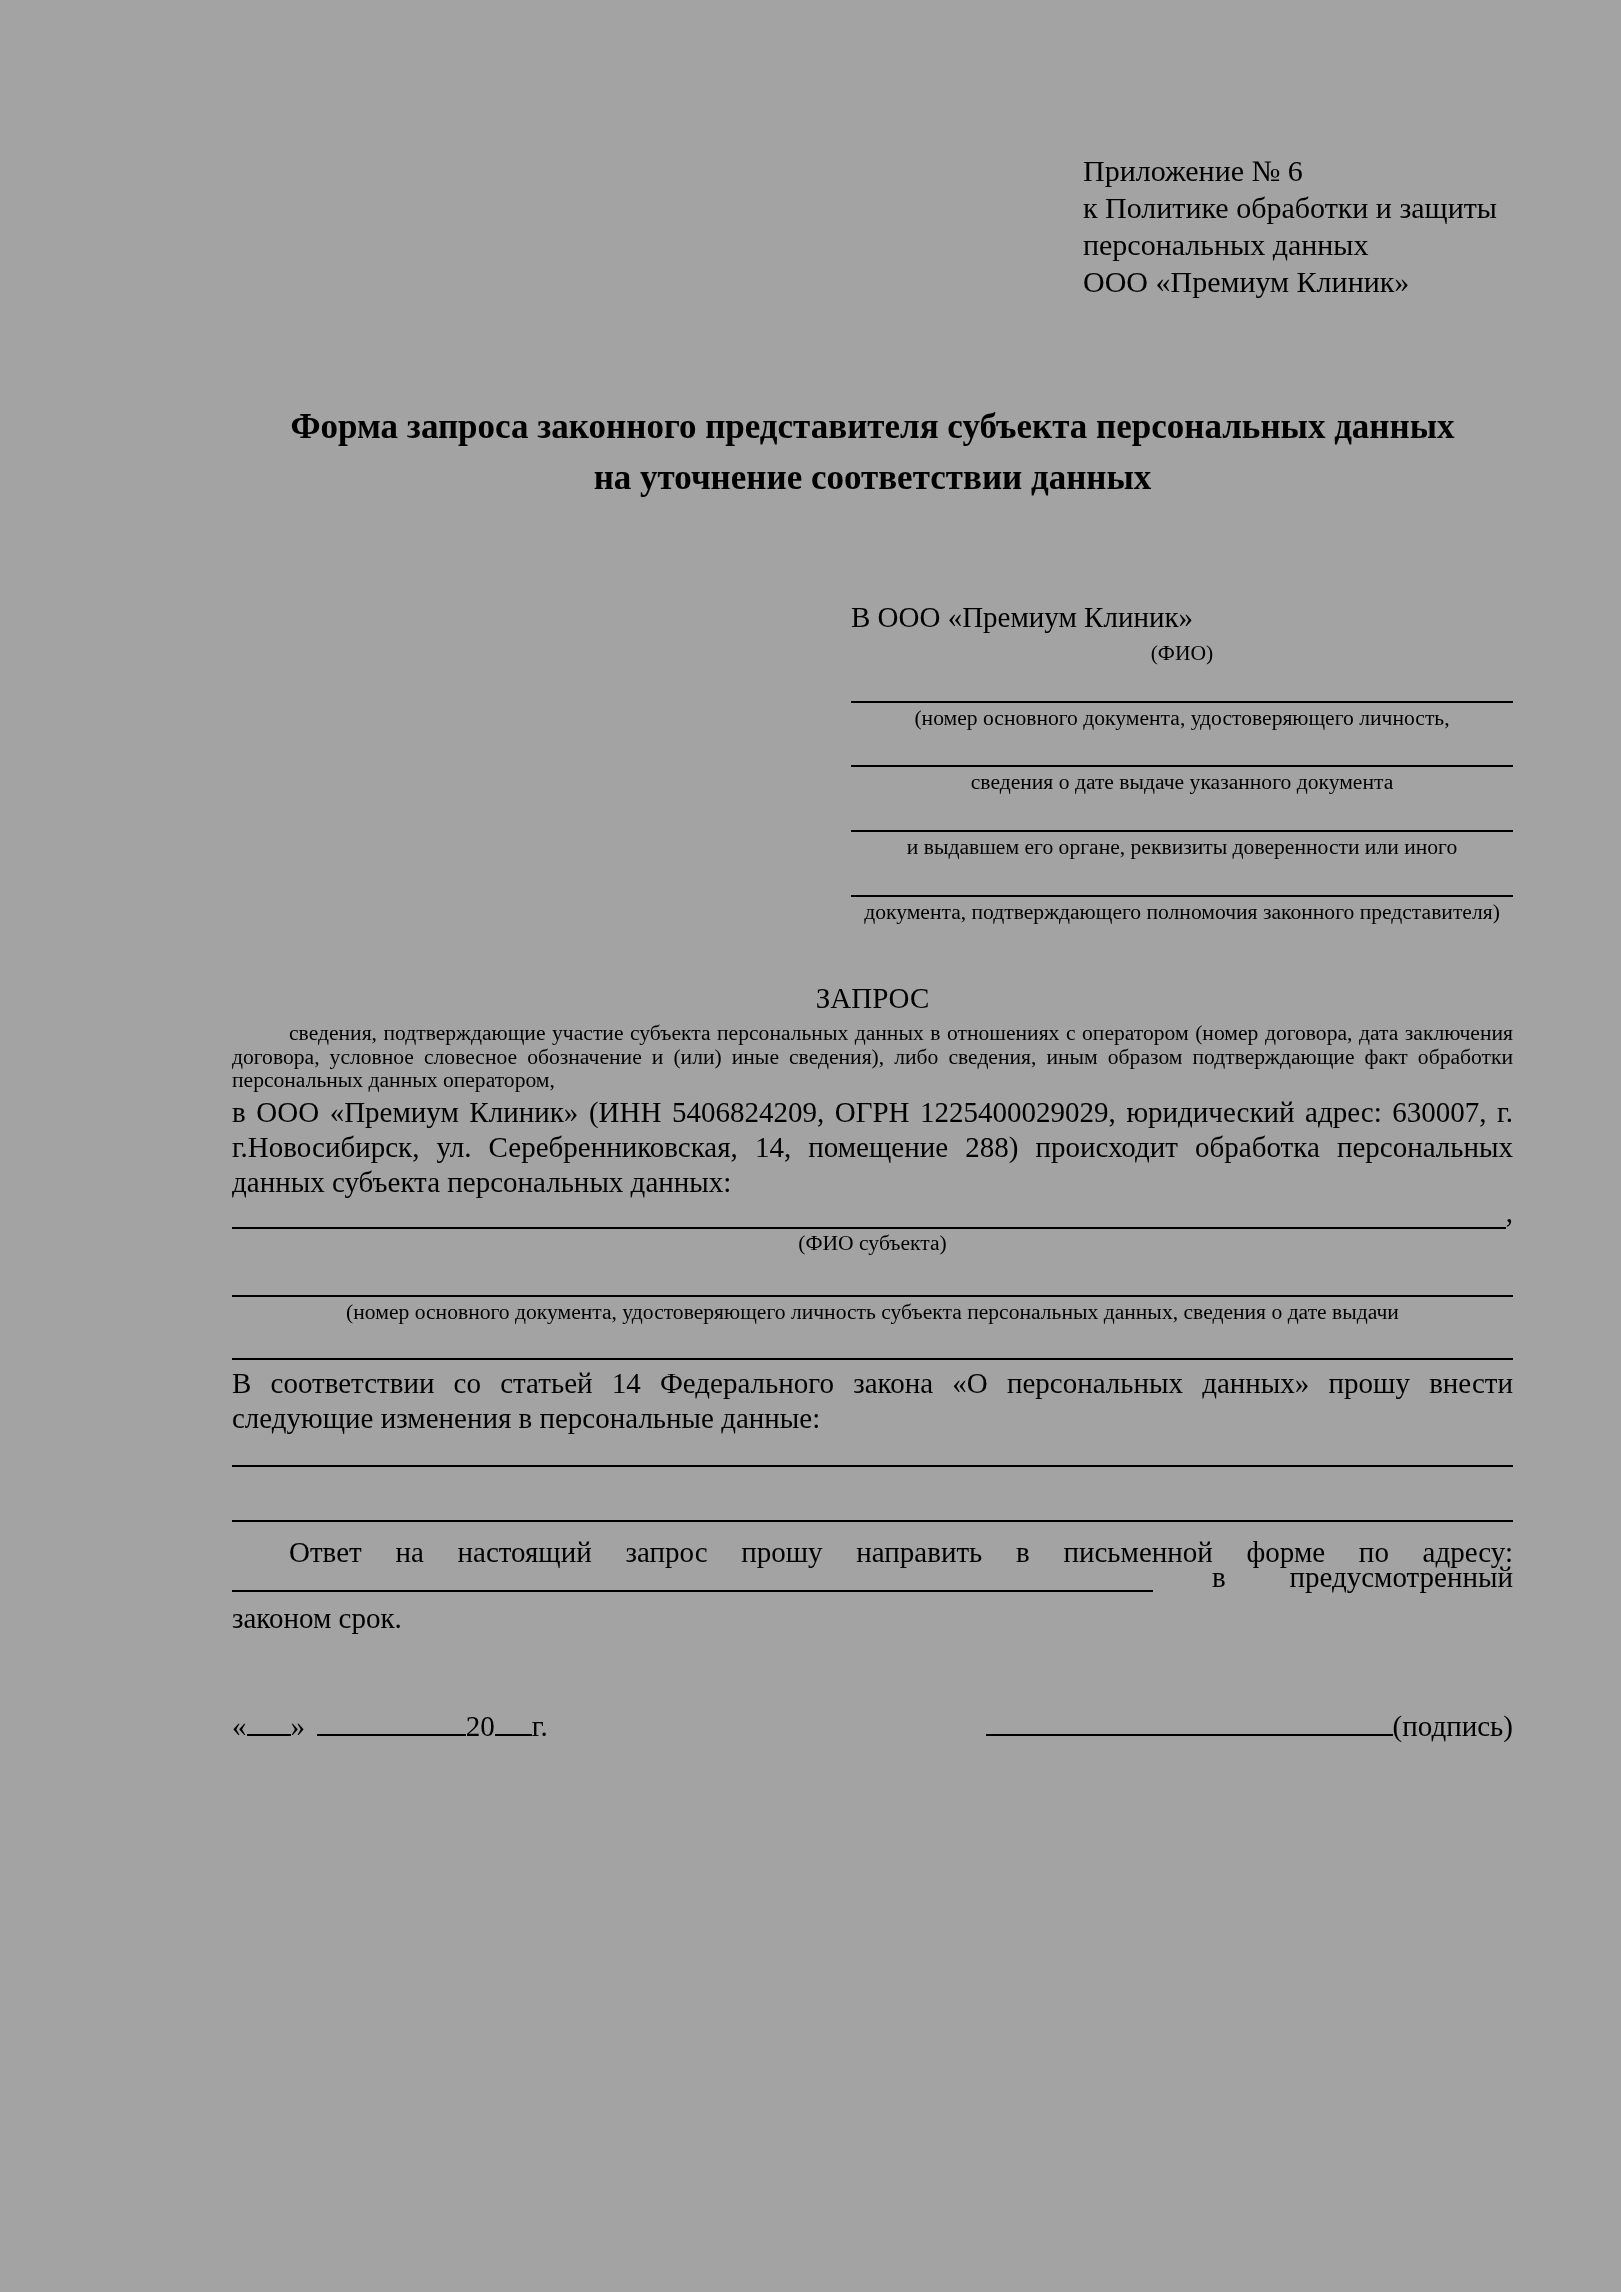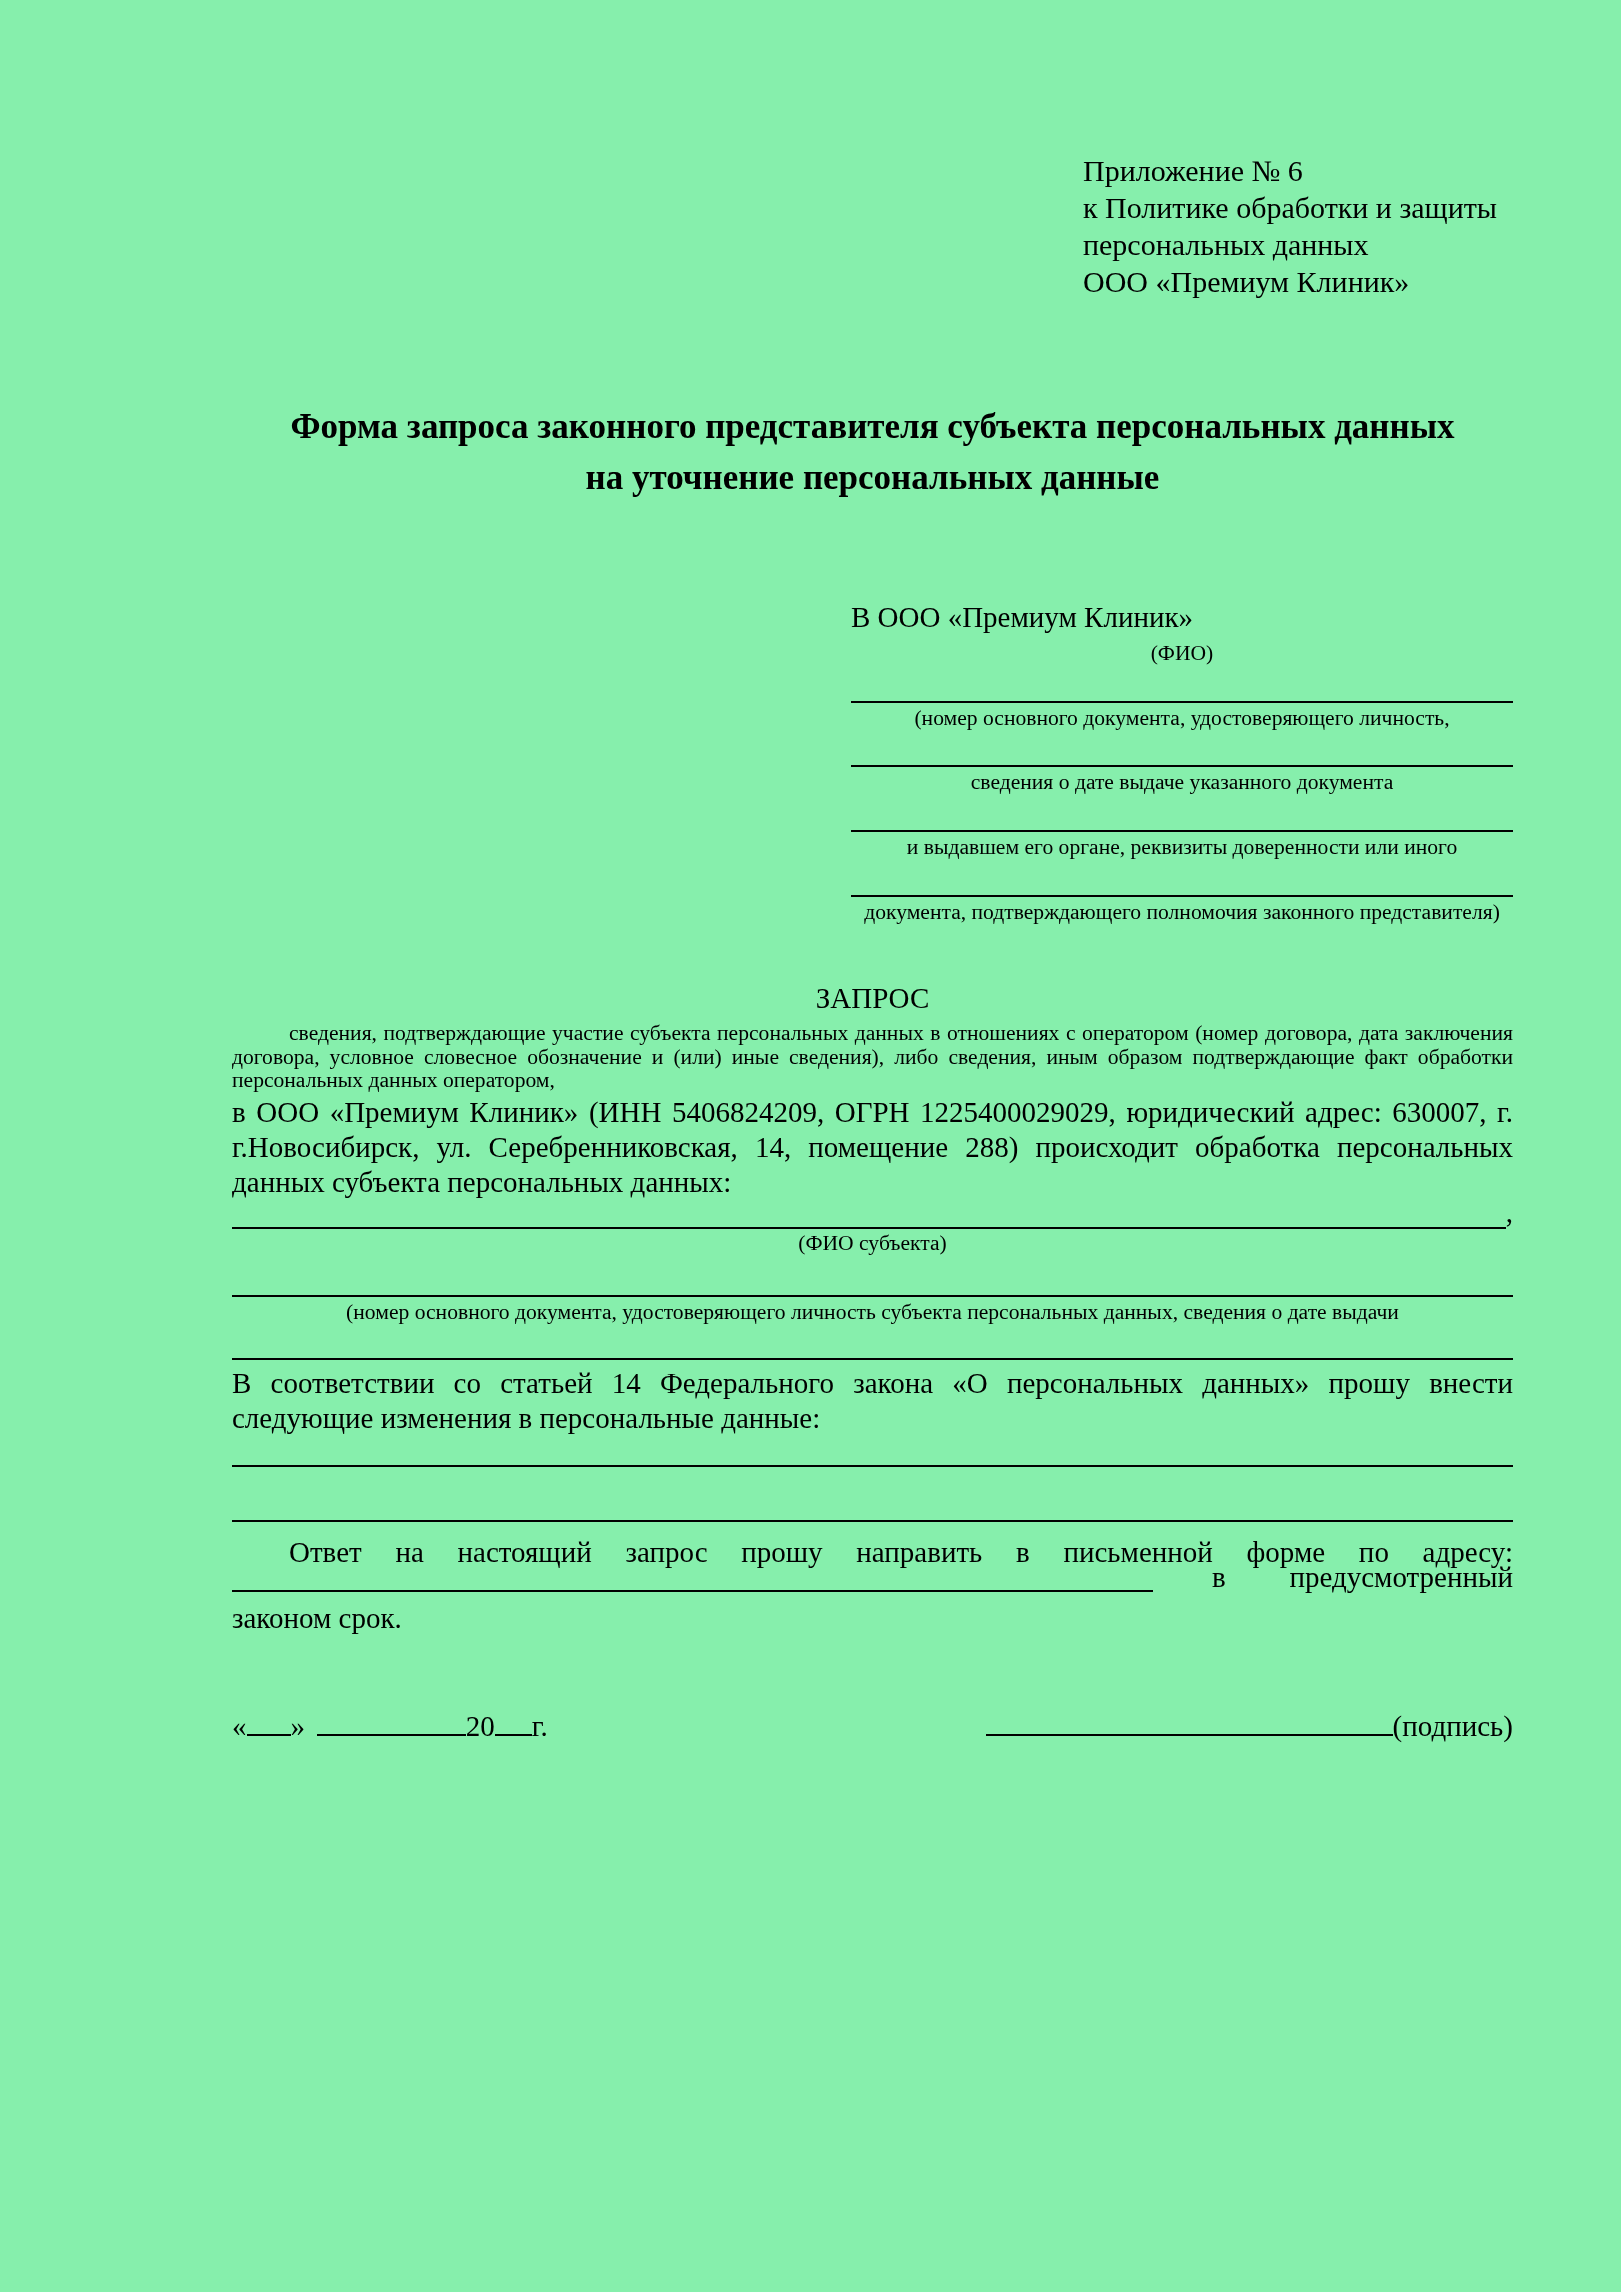--- a/index.html
+++ b/index.html
@@ -1,19 +1,19 @@
 <!DOCTYPE html>
 <html><head>
 <meta charset="utf-8">
 <style>
   html,body { margin:0; padding:0; background:#ffffff; }
   .page {
     position:relative;
     width:1621px; height:2293px;
-    background:#86efac; color:#000000;
+    background:#a3a3a3; color:#000000;
     font-family:"Liberation Serif","DejaVu Serif",serif;
     box-sizing:border-box;
     padding:152px 108px 0 232px;
     overflow:hidden;
   }
   .annex { margin-left:851px; font-size:30px; line-height:37px; }
   .annex div { white-space:nowrap; }
   .title {
     margin:101px 0 0 0; font-weight:bold; font-size:35px; line-height:51px;
     text-align:center;
@@ -65,21 +65,21 @@
 
   <div class="annex">
     <div>Приложение № 6</div>
     <div>к Политике обработки и защиты</div>
     <div>персональных данных</div>
     <div>ООО «Премиум Клиник»</div>
   </div>
 
   <h1 class="title">
     <span>Форма запроса законного представителя субъекта персональных данных</span>
-    <span>на уточнение персональных данные</span>
+    <span>на уточнение соответствии данных</span>
   </h1>
 
   <div class="addressee">
     <div class="org">В ООО «Премиум Клиник»</div>
     <div class="cap">(ФИО)</div>
 
     <div class="blank"></div>
     <div class="cap">(номер основного документа, удостоверяющего личность,</div>
 
     <div class="blank"></div>

